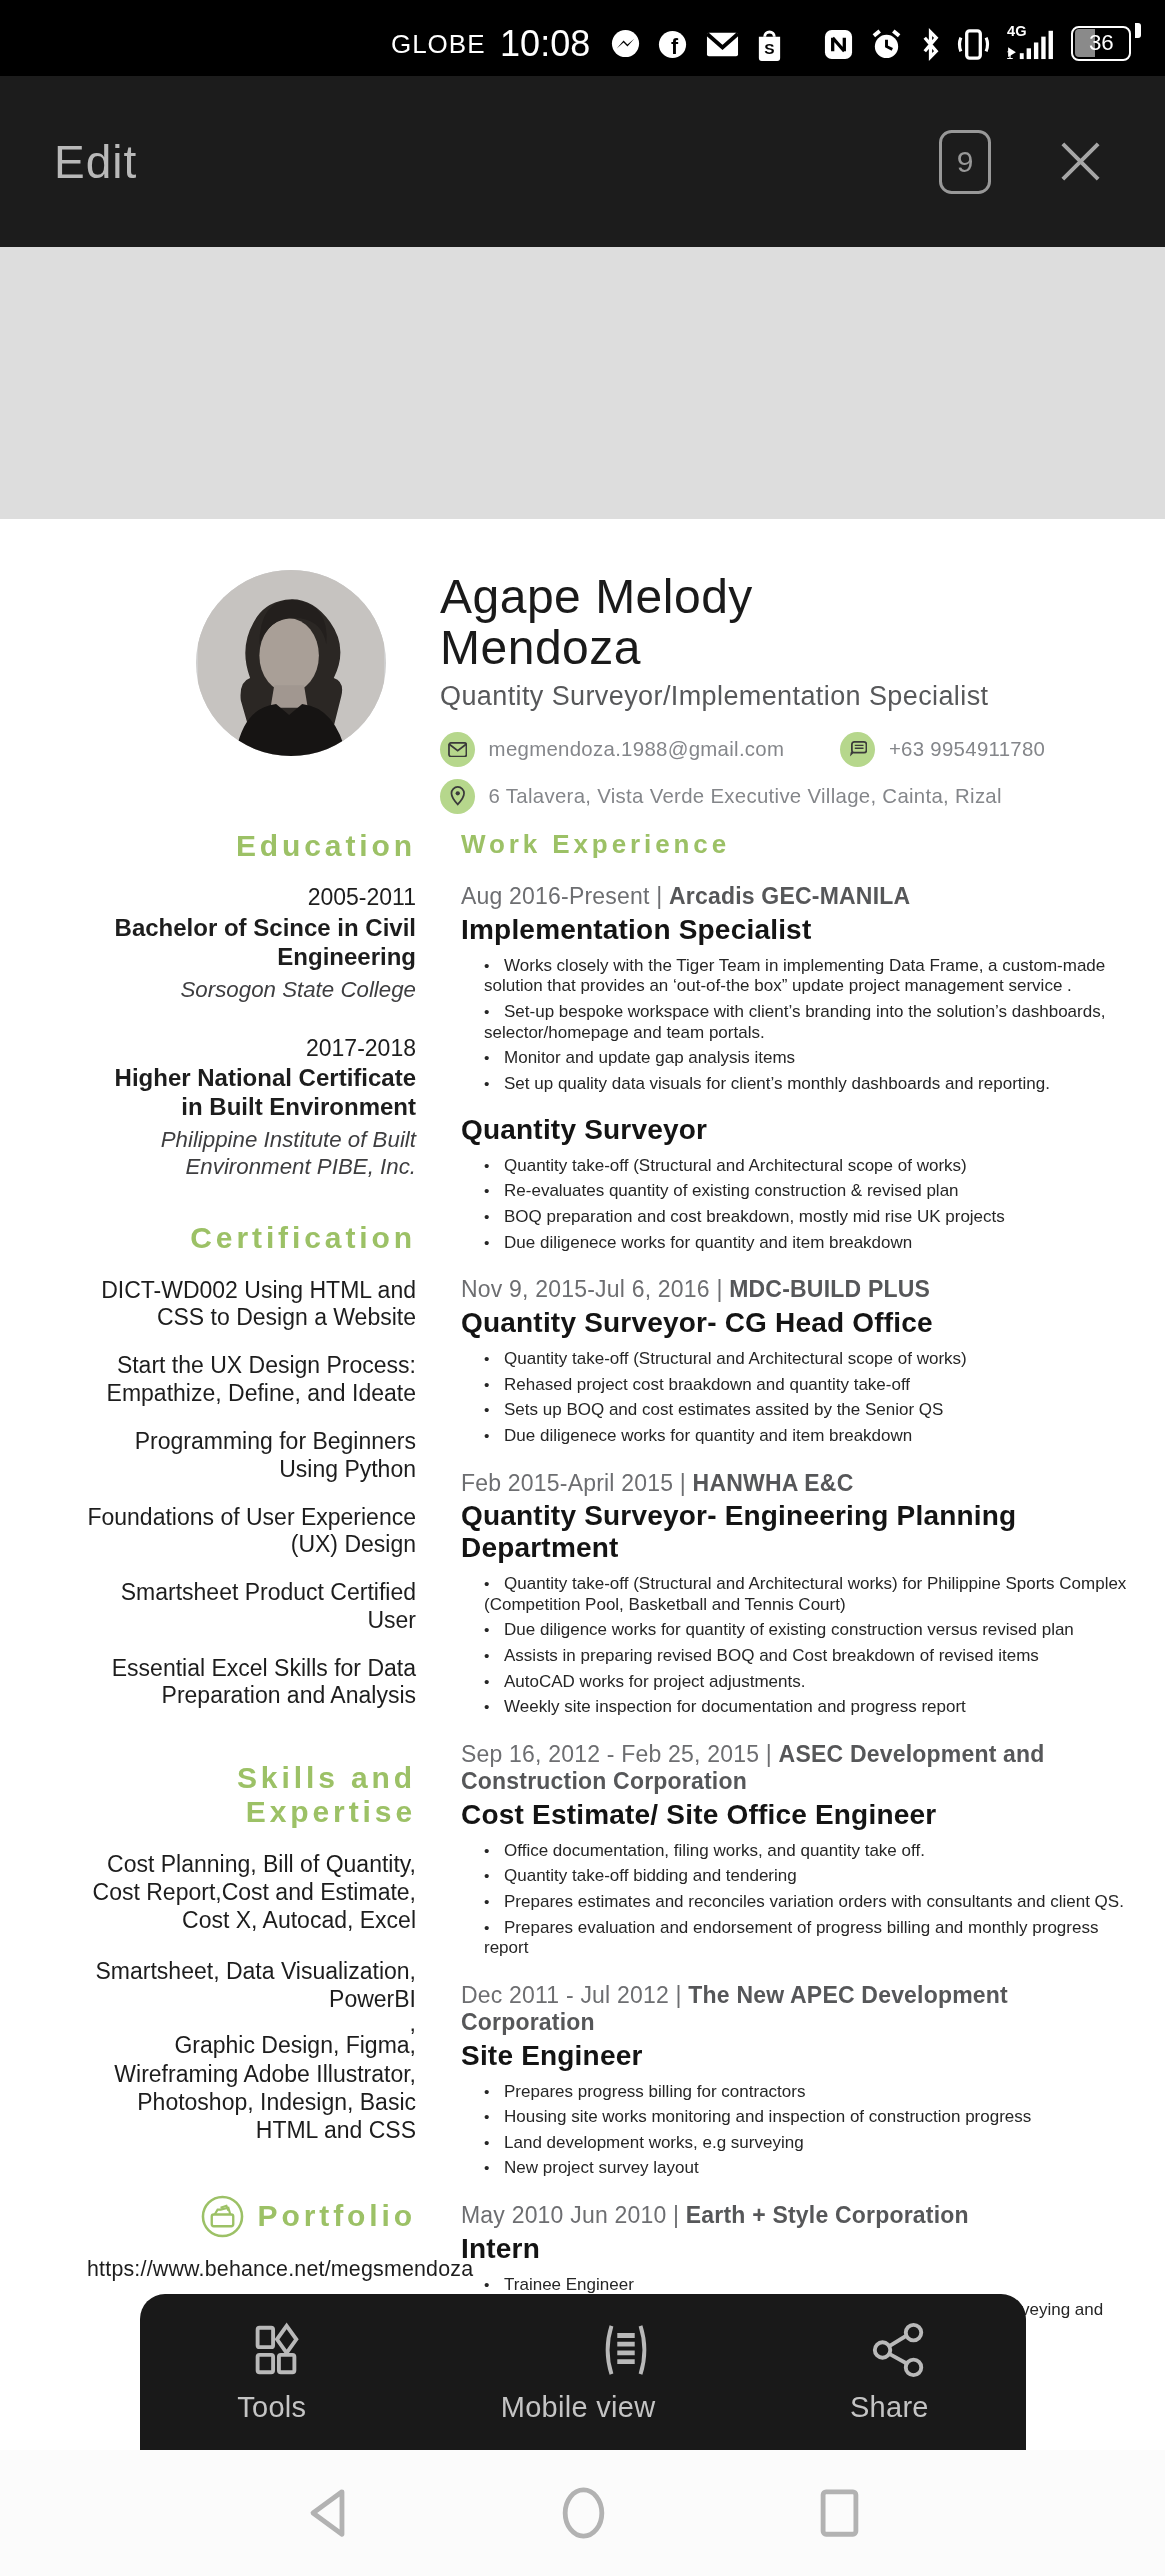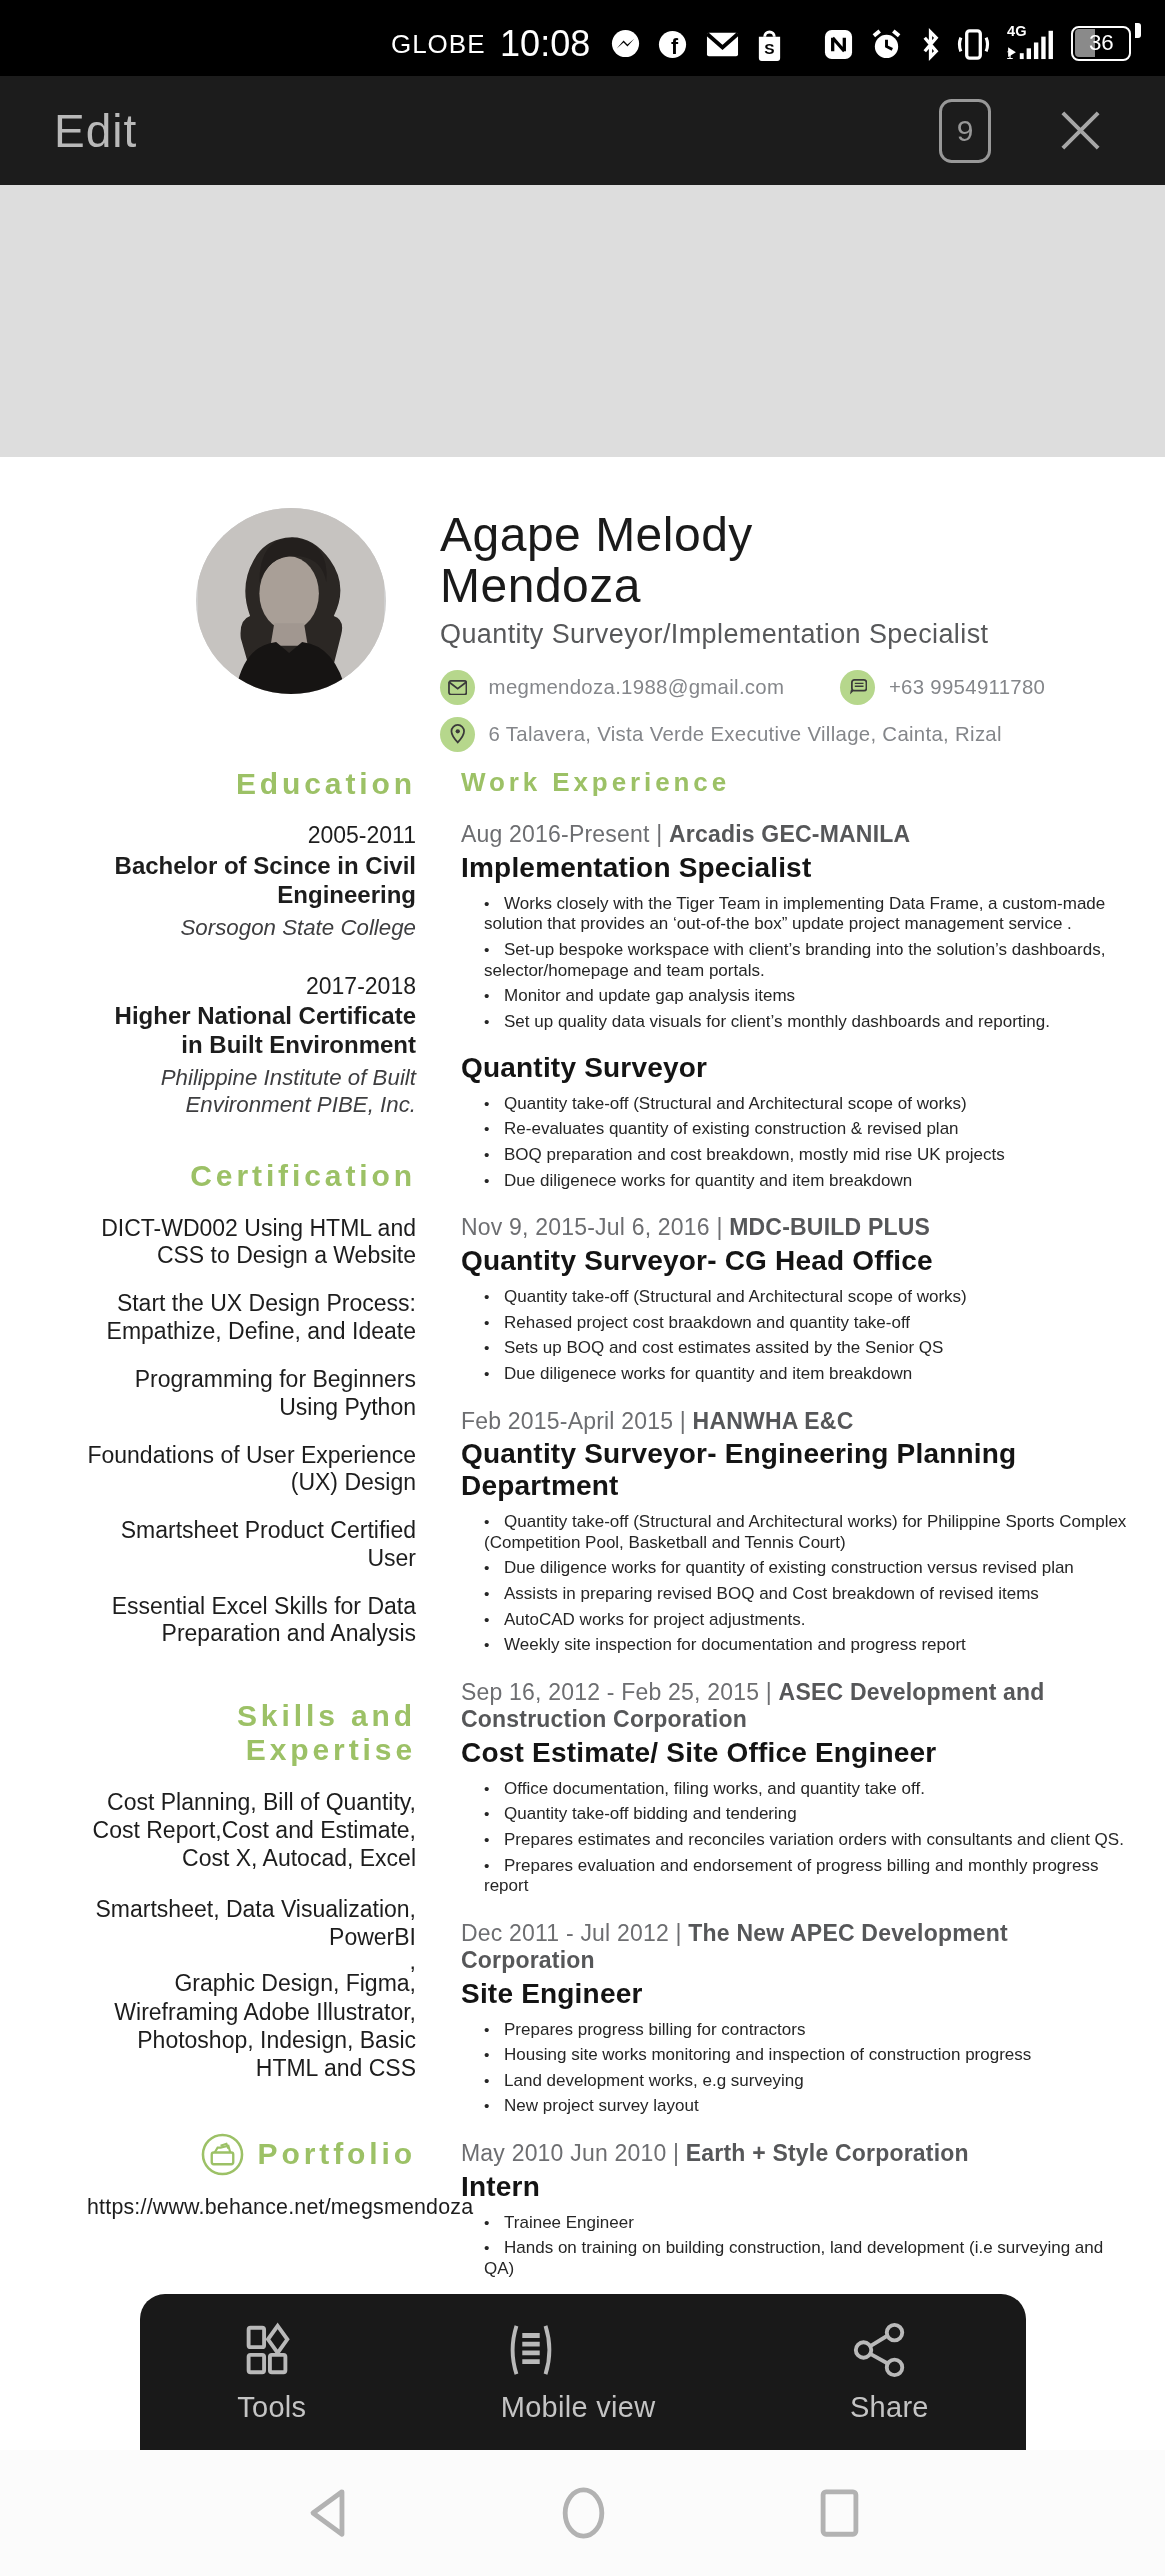--- a/index.html
+++ b/index.html
@@ -13,21 +13,21 @@
   .sb-time { font-size:36px; font-weight:400; line-height:35px; margin-right:3.9px; }
   .sb-ic { height:33px; display:flex; align-items:flex-end; }
   .sb-ic svg { display:block; }
   .sb-gap { width:9.7px; }
   .battery { position:relative; width:60px; height:35px; border:2.9px solid #fff; border-radius:7.8px; display:flex; align-items:center; justify-content:center; }
   .battery .fill { position:absolute; left:1.9px; top:1.9px; bottom:1.9px; width:19.4px; background:#8a8a8a; border-radius:3.9px 0 0 3.9px; }
   .battery .pct { position:relative; font-size:22.3px; color:#fff; }
   .battery-nub { width:5.8px; height:15.5px; background:#fff; border-radius:0 2.9px 2.9px 0; margin-left:-10.7px; align-self:center; }
 
   
-  .edit-bar { height:109px; background:#1c1c1c; display:flex; align-items:center; padding:0 60px 0 54px; }
+  .edit-bar { height:171px; background:#1c1c1c; display:flex; align-items:center; padding:0 60px 0 54px; }
   .edit-title { color:#b9b9b9; font-size:46px; font-weight:300; letter-spacing:1px; }
   .edit-spacer { flex:1; }
   .page-badge { width:52px; height:64px; border:3.9px solid #989898; border-radius:12.6px; color:#989898; display:flex; align-items:center; justify-content:center; font-size:30px; }
   .close-x { margin-left:64px; width:51px; height:51px; }
   .close-x svg { display:block; }
 
   
   .doc-gap { height:272px; background:#dddddd; }
   .page { background:#fff; min-height:1649px; padding-top:51px; padding-bottom:39px; }
 
@@ -75,21 +75,21 @@
   .job-head { font-size:23px; color:#6d6e71; letter-spacing:0.2px; }
   .job-head .company { font-weight:bold; color:#565759; }
   .job-role { font-size:28px; font-weight:bold; color:#141414; margin-top:3.9px; letter-spacing:0.2px; }
   .job ul { list-style:none; margin-top:9.7px; }
   .job li { font-size:17px; color:#262626; line-height:1.22; padding-left:23px; margin-top:4.9px; }
   .job li::before { content:"\2022"; font-size:15.5px; margin-right:14.6px; }
   .job li.tight::before { margin-right:6.8px; }
 
   
   .toolbar { position:absolute; left:140px; top:2294px; width:886px; height:156px; background:#191919; border-radius:25px 25px 0 0; display:flex; align-items:center; justify-content:space-around; z-index:5; }
-  .tb-item { display:flex; flex-direction:column; align-items:flex-start; gap:11.7px; }
+  .tb-item { display:flex; flex-direction:column; align-items:flex-end; gap:11.7px; }
   .tb-item svg { display:block; }
   .tb-label { color:#c4c4c4; font-size:29px; font-weight:300; letter-spacing:0.3px; }
 
   
   .nav-bar { position:absolute; left:0; bottom:0; width:1166px; height:126px; background:#fbfbfb; display:flex; align-items:center; justify-content:center; gap:194px; z-index:6; }
   .nav-btn { width:62px; height:62px; display:flex; align-items:center; justify-content:center; }
   .nav-btn svg { display:block; }
 </style>
 </head>
 <body>

